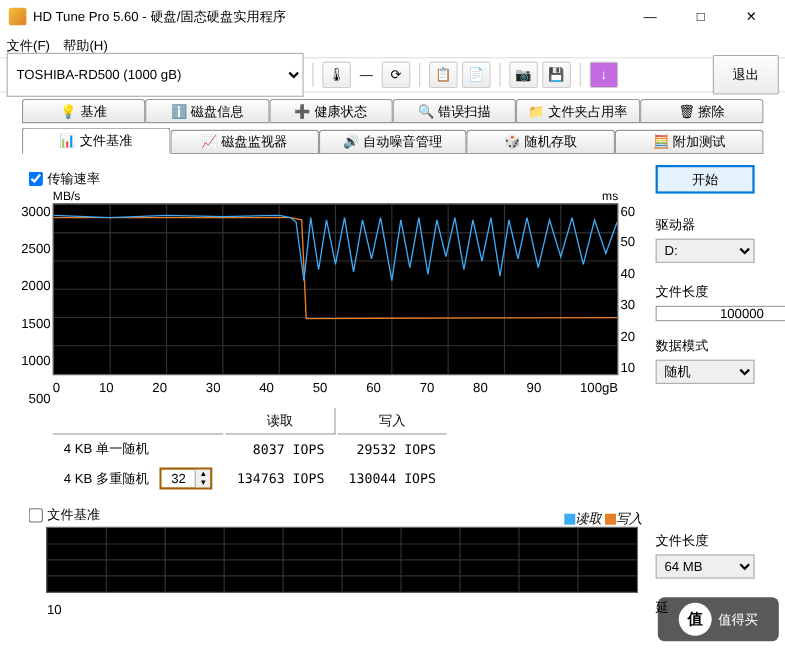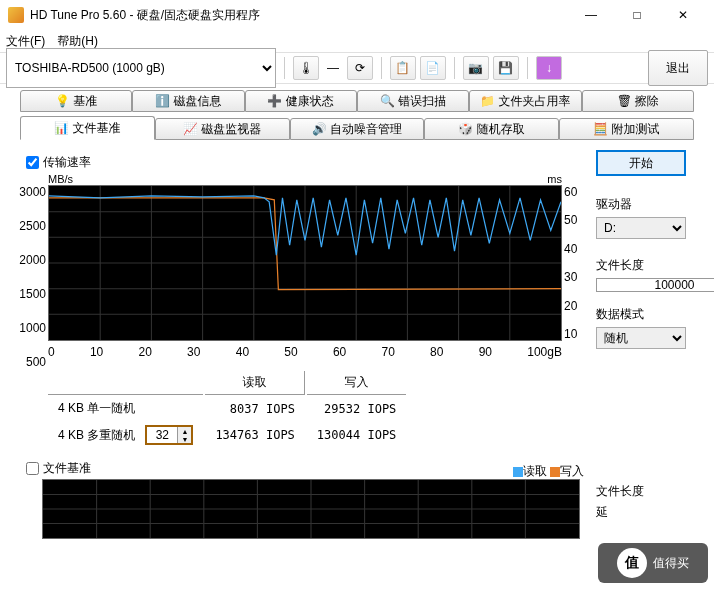--- a/index.html
+++ b/index.html
@@ -48,21 +48,21 @@
 .spin-btns div { flex: 1; font-size: 7px; display: flex; align-items: center; justify-content: center; background: #eee; }
 .side-btn { width: 90px; height: 26px; border: 2px solid #0078d7; background: #e5f1fb; margin-bottom: 16px; }
 .side-label { margin: 4px 0; }
 .side-select { width: 90px; height: 22px; border: 1px solid #aaa; padding: 1px 3px; margin-bottom: 14px; }
 .side-spin { width: 90px; height: 14px; display: flex; align-items: center; margin-bottom: 14px; }
 .side-spin input { flex: 1; height: 100%; border: 1px solid #999; text-align: center; }
 .bottom-chart { position: relative; padding: 0 18px; display: flex; gap: 12px; }
 .bottom-col { flex: 1; }
 .bottom-side { width: 100px; }
 .bottom-area { height: 60px; background: #000; border: 1px solid #666; margin-left: 24px; margin-right: 4px; position: relative; }
-.legend { position: absolute; top: -16px; right: 0; font-size: 11px; }
+.legend { position: absolute; top: -16px; right: 0; font-size: 11px; font-style: italic; }
 .legend .sw { display: inline-block; width: 10px; height: 10px; vertical-align: middle; }
 .y-ticks-b { position: absolute; left: 18px; top: 0; bottom: 0; width: 20px; display: flex; flex-direction: column; justify-content: space-around; text-align: right; font-size: 11px; }
 .watermark { position: absolute; right: 6px; bottom: 6px; width: 110px; height: 40px; background: rgba(0,0,0,.65); color: #fff; display: flex; align-items: center; justify-content: center; border-radius: 6px; gap: 6px; }
 .watermark .circ { width: 30px; height: 30px; border-radius: 50%; background: #fff; color: #000; display: flex; align-items: center; justify-content: center; font-weight: bold; font-size: 14px; }
 </style>
 </head>
 <body>
 
 <div class="titlebar">
   <span class="titlebar-icon"></span>
@@ -295,20 +295,21 @@
             <line x1="300" y1="0" x2="300" y2="60"></line>
             <line x1="350" y1="0" x2="350" y2="60"></line>
             <line x1="400" y1="0" x2="400" y2="60"></line>
             <line x1="450" y1="0" x2="450" y2="60"></line>
         </g>
       </svg>
     </div>
   </div>
   <div class="bottom-side">
     <div class="side-label">文件长度</div>
+    <select class="side-select"><option>64 MB</option></select>
     <div class="side-label">延</div>
   </div>
 </div>
 
 <div class="watermark">
   <div class="circ">值</div>
   <span>值得买</span>
 </div>
 
 </body></html>

